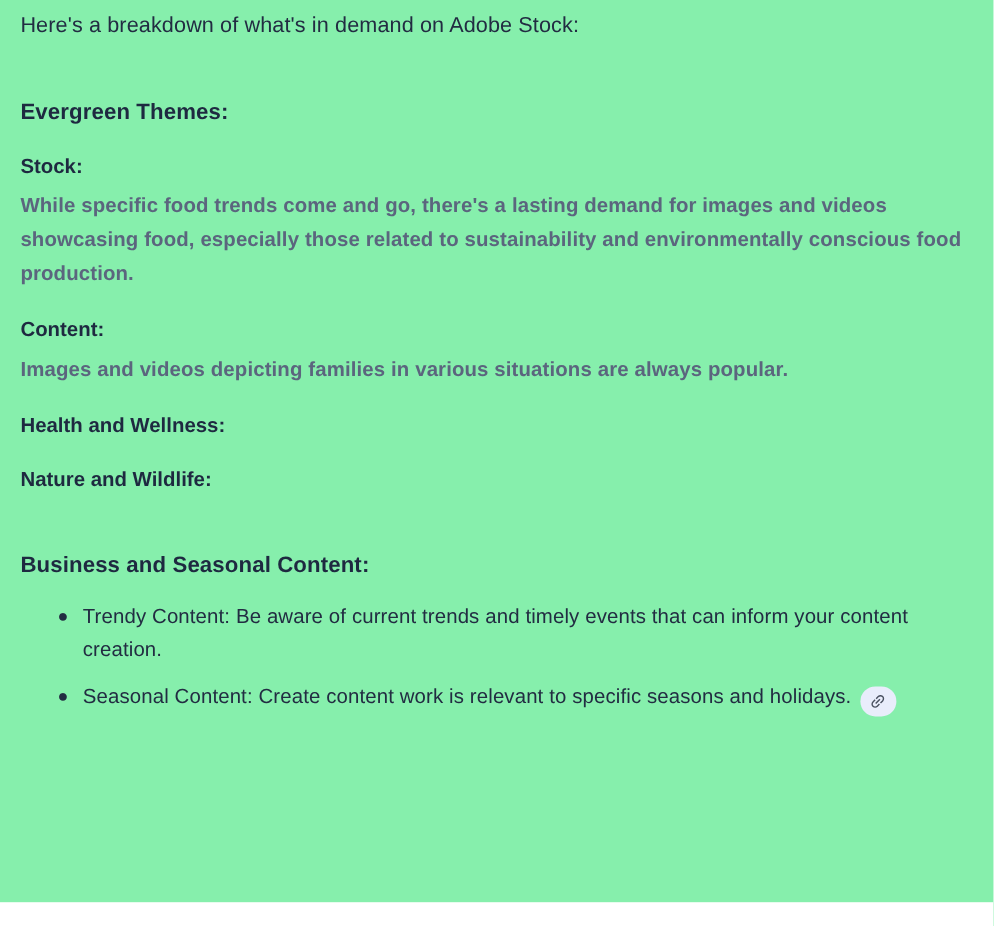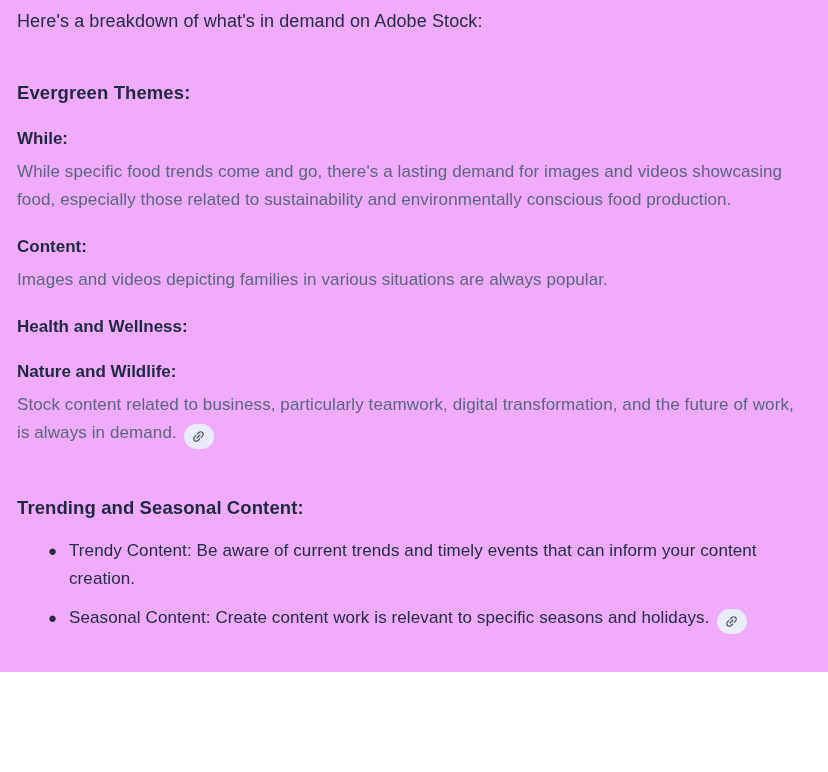--- a/index.html
+++ b/index.html
@@ -3,23 +3,23 @@
 <meta charset="utf-8">
 <style>
   * { margin: 0; padding: 0; box-sizing: border-box; }
   html, body {
     width: 828px;
     background: #ffffff;
     font-family: "Liberation Sans", "DejaVu Sans", sans-serif;
   }
   .page {
     width: 828px;
-    height: 672px;
+    height: 752px;
     padding: 8px 18px 10px 17px;
-    background: #f0abfc;
+    background: #86efac;
     overflow: hidden;
   }
   .intro {
     font-size: 18px;
     line-height: 26px;
     font-weight: 400;
     color: #222c42;
     letter-spacing: 0.1px;
   }
   .section-heading {
@@ -33,21 +33,21 @@
   .sub-heading {
     font-size: 17px;
     line-height: 24px;
     font-weight: 700;
     color: #1e2940;
     margin-top: 21px;
   }
   .para {
     font-size: 17px;
     line-height: 28px;
-    font-weight: 400;
+    font-weight: 700;
     color: #5b657e;
     margin-top: 7px;
     max-width: 792px;
     letter-spacing: 0.1px;
   }
   .chip {
     display: inline-flex;
     align-items: center;
     justify-content: center;
     width: 30px;
@@ -85,39 +85,32 @@
 </style>
 </head>
 <body>
 
 <div class="page">
 
   <p class="intro">Here's a breakdown of what's in demand on Adobe Stock:</p>
 
   <h2 class="section-heading">Evergreen Themes:</h2>
 
-  <h3 class="sub-heading">While:</h3>
+  <h3 class="sub-heading">Stock:</h3>
   <p class="para">While specific food trends come and go, there's a lasting demand for images and videos showcasing food, especially those related to sustainability and environmentally conscious food production.</p>
 
   <h3 class="sub-heading">Content:</h3>
   <p class="para">Images and videos depicting families in various situations are always popular.</p>
 
   <h3 class="sub-heading">Health and Wellness:</h3>
 
   <h3 class="sub-heading">Nature and Wildlife:</h3>
 
-  <p class="para"><span>Stock content related to business, particularly teamwork, digital transformation, and the future of work, is always in demand.</span><span class="chip">
-        <span>
-          <svg viewBox="0 0 24 24" width="15" height="15" aria-hidden="true">
-            <path fill="currentColor" transform="rotate(-45 12 12)" d="M3.9 12c0-1.71 1.39-3.1 3.1-3.1h4V7H7c-2.76 0-5 2.24-5 5s2.24 5 5 5h4v-1.9H7c-1.71 0-3.1-1.39-3.1-3.1zM8 13h8v-2H8v2zm9-6h-4v1.9h4c1.71 0 3.1 1.39 3.1 3.1s-1.39 3.1-3.1 3.1h-4V17h4c2.76 0 5-2.24 5-5s-2.24-5-5-5z"></path>
-          </svg>
-        </span>
-      </span></p>
 
-  <h2 class="section-heading">Trending and Seasonal Content:</h2>
+  <h2 class="section-heading">Business and Seasonal Content:</h2>
 
   <ul class="bullet-list">
     <li><span class="dot">●</span><span class="bullet-label">Trendy Content:</span><span> Be aware of current trends and timely events that can inform your content creation.</span></li>
     <li><span class="dot">●</span><span class="bullet-label">Seasonal Content:</span><span> Create content work is relevant to specific seasons and holidays.</span><span class="chip">
           <span>
             <svg viewBox="0 0 24 24" width="15" height="15" aria-hidden="true">
               <path fill="currentColor" transform="rotate(-45 12 12)" d="M3.9 12c0-1.71 1.39-3.1 3.1-3.1h4V7H7c-2.76 0-5 2.24-5 5s2.24 5 5 5h4v-1.9H7c-1.71 0-3.1-1.39-3.1-3.1zM8 13h8v-2H8v2zm9-6h-4v1.9h4c1.71 0 3.1 1.39 3.1 3.1s-1.39 3.1-3.1 3.1h-4V17h4c2.76 0 5-2.24 5-5s-2.24-5-5-5z"></path>
             </svg>
           </span>
         </span></li>

